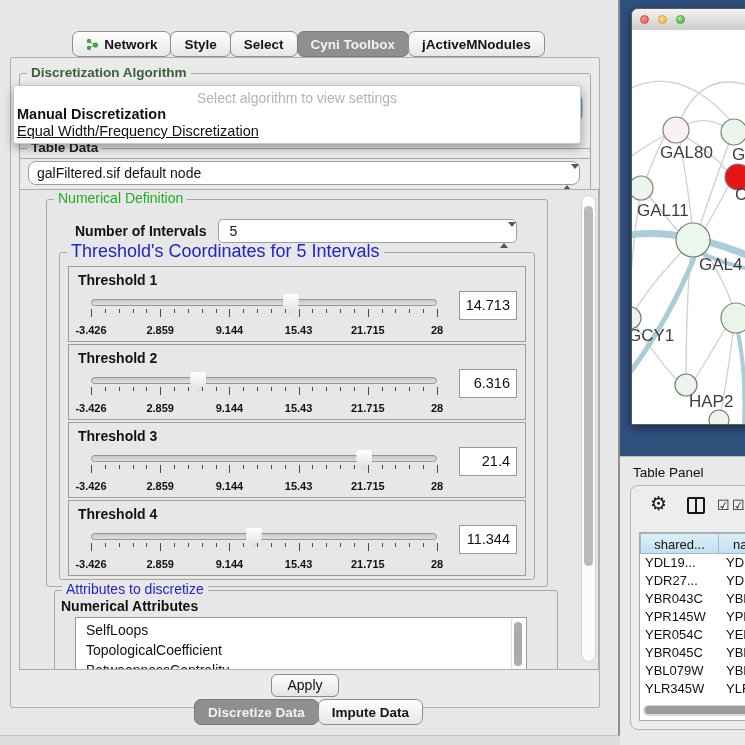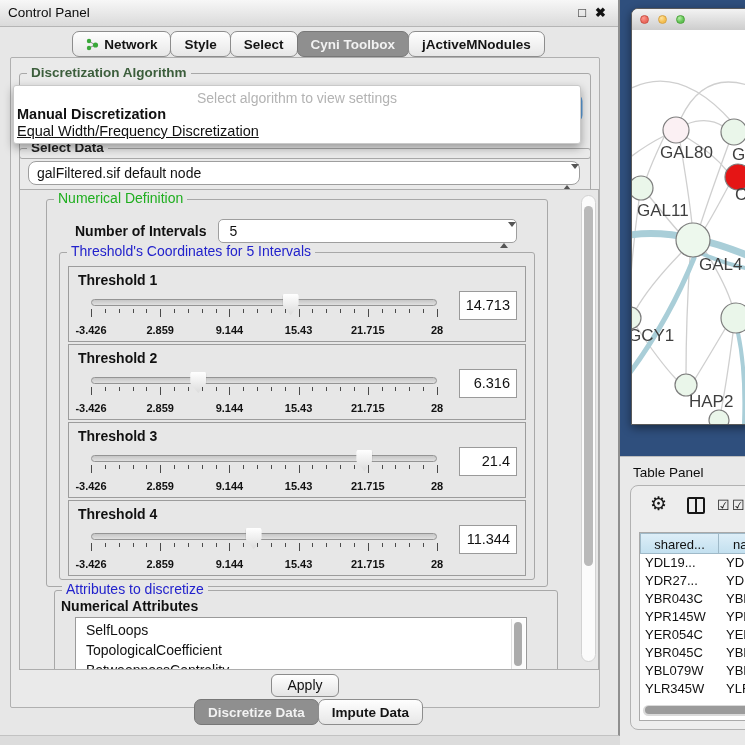--- a/index.html
+++ b/index.html
@@ -62,21 +62,21 @@
   .vscroll .vthumb{position:absolute;left:2px;top:10px;width:9px;height:360px;background:#b9b9b9;border-radius:5px;}
 
   #interval-group{left:26px;top:9px;width:500px;height:386px;}
   #interval-group > .gtitle{color:#1fae1f;background:#e7e7e7;font-size:14px;}
   #noi-row{position:absolute;left:28px;top:18px;right:30px;height:26px;display:flex;align-items:center;}
   #noi-label{font-weight:700;font-size:14px;margin-right:12px;white-space:nowrap;}
   #noi-combo{position:relative;flex:1;height:24px;background:#fff;border:1px solid #9e9e9e;border-radius:5px;
     font-size:14px;line-height:22px;padding-left:10px;box-sizing:border-box;}
 
   #thr-group{left:12px;top:52px;width:474px;height:326px;border:1px solid #a8a8a8;border-radius:3px;position:absolute;}
-  #thr-group > .gtitle{color:#2222cc;background:#e7e7e7;font-size:14px;}
+  #thr-group > .gtitle{color:#2222cc;background:#e7e7e7;font-size:18px;}
   #thr-stack{position:absolute;left:8px;top:13px;right:8px;}
   .thr-panel{position:relative;height:74px;border:1px solid #9c9c9c;background:#e7e7e7;margin-bottom:2px;}
   .thr-label{position:absolute;left:9px;top:5px;font-weight:700;font-size:14px;}
   .slider{position:absolute;left:22px;right:88px;top:28px;height:38px;}
   .track{position:absolute;left:0;right:0;top:4px;height:7px;border:1px solid #949494;border-radius:5px;
     background:linear-gradient(#c6c6c6,#e0e0e0);box-sizing:border-box;}
   .thumb{position:absolute;top:-1px;width:16px;height:21px;transform:translateX(-50%);
     background:linear-gradient(#ffffff,#dcdcdc);
     clip-path:polygon(6% 0,94% 0,100% 10%,100% 52%,50% 100%,0 52%,0 10%);
     filter:drop-shadow(0 0 1px #787878);}
@@ -133,27 +133,20 @@
   .tp-row{display:flex;height:18px;font-size:13px;line-height:18px;}
   .tp-c1{width:79px;padding-left:5px;box-sizing:border-box;overflow:hidden;white-space:nowrap;}
   .tp-c2{flex:1;padding-left:7px;overflow:hidden;white-space:nowrap;}
   #tp-hscroll{position:absolute;left:3px;right:3px;top:172px;height:11px;background:#dadada;border-radius:6px;}
   #tp-hscroll .hthumb{position:absolute;left:2px;top:1px;width:96%;height:8px;background:#9b9b9b;border-radius:5px;}
 </style>
 </head>
 <body>
 
 <div id="control-panel">
-  <div class="titlebar">
-    <span class="title">Control Panel</span>
-    <span class="win-btns">
-      <span class="wb-min">□</span>
-      <span class="wb-close">✖</span>
-    </span>
-  </div>
 
   <div class="tabstrip" id="top-tabs">
       <div class="tab">
         <svg width="13" height="13">
           <line x1="3" y1="3" x2="9" y2="7" stroke="#8a8a8a"></line>
           <line x1="3" y1="10" x2="9" y2="7" stroke="#8a8a8a"></line>
           <circle cx="3" cy="3" r="2.2" fill="#3aa83a"></circle>
           <circle cx="3" cy="10" r="2.2" fill="#3aa83a"></circle>
           <circle cx="9.5" cy="7" r="2.6" fill="#3aa83a"></circle>
         </svg>
@@ -182,21 +175,21 @@
       </div>
     </div>
 
     <div id="popup">
       <div class="hint">Select algorithm to view settings</div>
       <div class="p-item p1">Manual Discretization</div>
       <div class="p-item p2">Equal Width/Frequency Discretization</div>
     </div>
 
     <div class="group" id="tabledata-group">
-      <span class="gtitle">Select Data</span>
+      <span class="gtitle">Table Data</span>
       <div class="combo" id="tabledata-combo">
         <span>galFiltered.sif default node</span>
         <span class="stepper"><span class="up"></span><span class="dn"></span></span>
       </div>
     </div>
 
     <div id="scrollarea">
       <div class="group" id="interval-group">
         <span class="gtitle">Numerical Definition</span>
 

